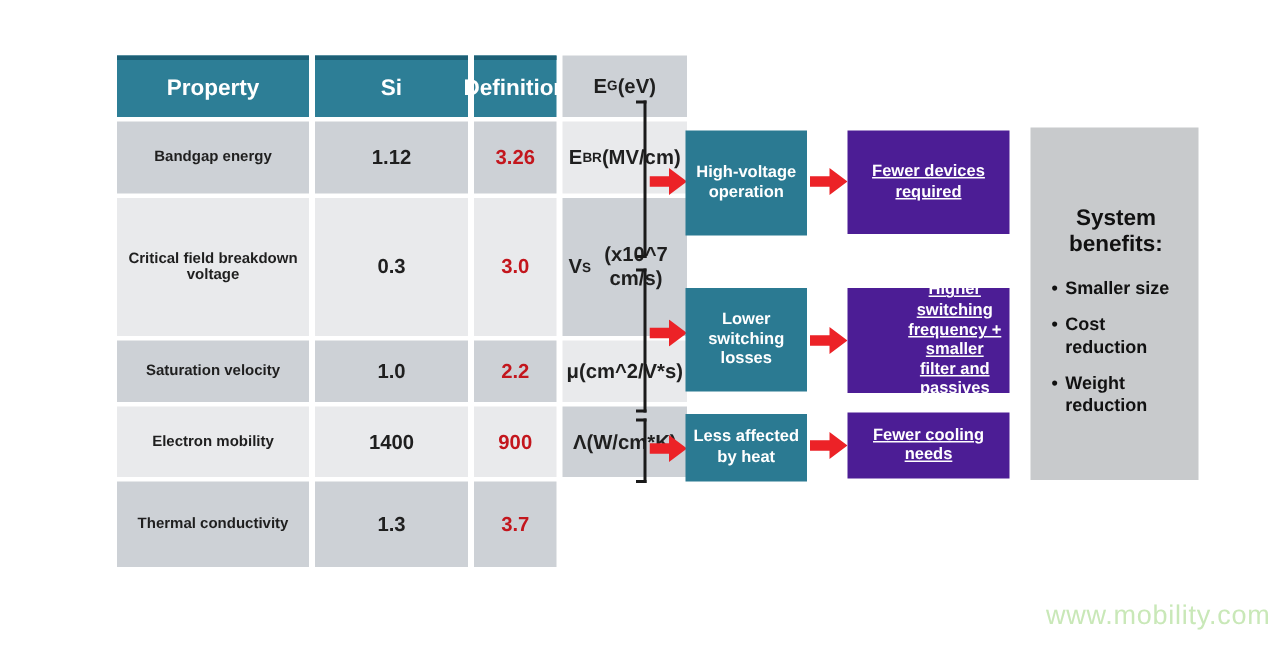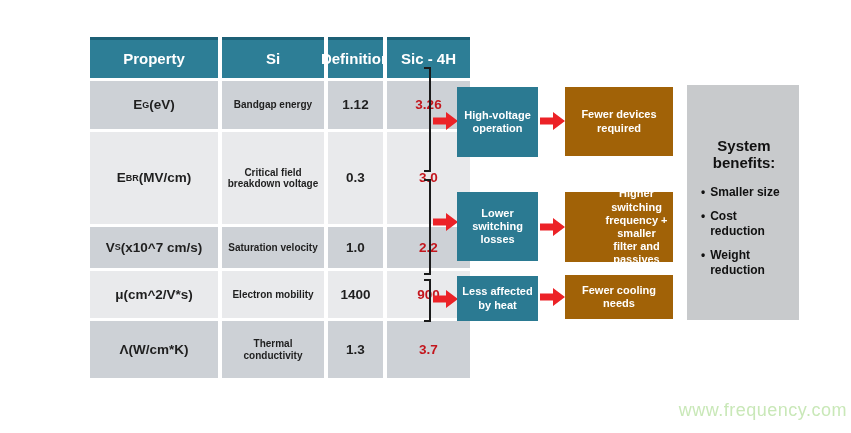--- a/index.html
+++ b/index.html
@@ -4,21 +4,21 @@
 <style>
   * { margin:0; padding:0; box-sizing:border-box; }
   body { background:#ffffff; font-family:"Liberation Sans", sans-serif; }
   #canvas {
     position:relative; width:851px; height:433px; background:#ffffff;
     overflow:hidden; color:#1f1f1f;
   }
 
   
   .ptable {
-    position:absolute; left:42px; top:37px;
+    position:absolute; left:30px; top:37px;
     display:grid;
     grid-template-columns:128px 102px 55px 83px;
     grid-template-rows:41px 48px 92px 41px 47px 57px;
     gap:3px 4px;
     background:#ffffff;
     padding-left:48px;
   }
   .cell {
     display:flex; align-items:center; justify-content:center;
     text-align:center; line-height:1.15; padding:2px 4px;
@@ -61,23 +61,23 @@
     background:#2B7A92; color:#ffffff; font-weight:bold; font-size:11px;
     display:flex; align-items:center; justify-content:center;
     text-align:center; line-height:1.2; padding:2px 5px;
   }
   #cause-1 { top:87px;  height:70px; }
   #cause-2 { top:192px; height:69px; }
   #cause-3 { top:276px; height:45px; }
 
   .effect-box {
     position:absolute; left:565px; width:108px;
-    background:#a16207; color:#ffffff; font-weight:bold; font-size:11px;
+    background:#4c1d95; color:#ffffff; font-weight:bold; font-size:11px;
     display:flex; align-items:center; justify-content:center;
-    text-align:center; line-height:1.2; padding:2px 5px;
+    text-align:center; line-height:1.2; padding:2px 5px;text-decoration:underline;
   }
   #effect-1 { top:87px;  height:69px; }
   #effect-2 { top:192px; height:70px;padding-left:40px; }
   #effect-3 { top:275px; height:44px; }
 
   
   .benefits {
     position:absolute; left:687px; top:85px; width:112px; height:235px;
     background:#C8CACC; padding:52px 12px 0 14px;
   }
@@ -99,21 +99,20 @@
 </style>
 </head>
 <body>
 
 <div id="canvas">
 
   <div class="ptable">
     <div class="cell hd">Property</div>
     <div class="cell hd">Si</div>
     <div class="cell hd">Definition</div>
-    <div class="cell hd">Sic - 4H</div>
 
     <div class="cell odd prop">
         <span>E</span>
         <sub>G</sub>
         <span> (eV)</span>
       </div>
     <div class="cell odd def">Bandgap energy</div>
     <div class="cell odd val">1.12</div>
     <div class="cell odd val sic">3.26</div>
 
@@ -194,15 +193,15 @@
     <div class="benefit-item">
       <span class="dot">•</span>
       <span>Cost reduction</span>
     </div>
     <div class="benefit-item">
       <span class="dot">•</span>
       <span>Weight reduction</span>
     </div>
   </div>
 
-  <div class="watermark">www.frequency.com</div>
+  <div class="watermark">www.mobility.com</div>
 
 </div>
 
 </body></html>

